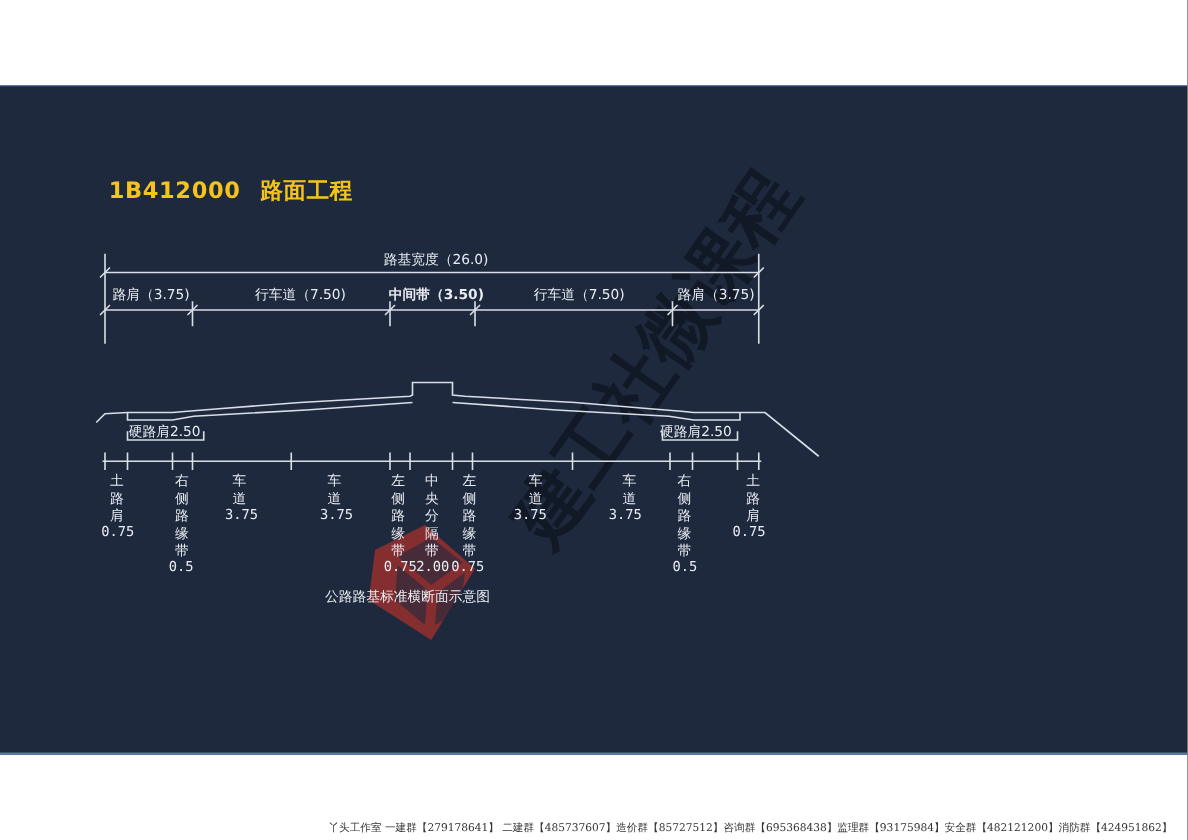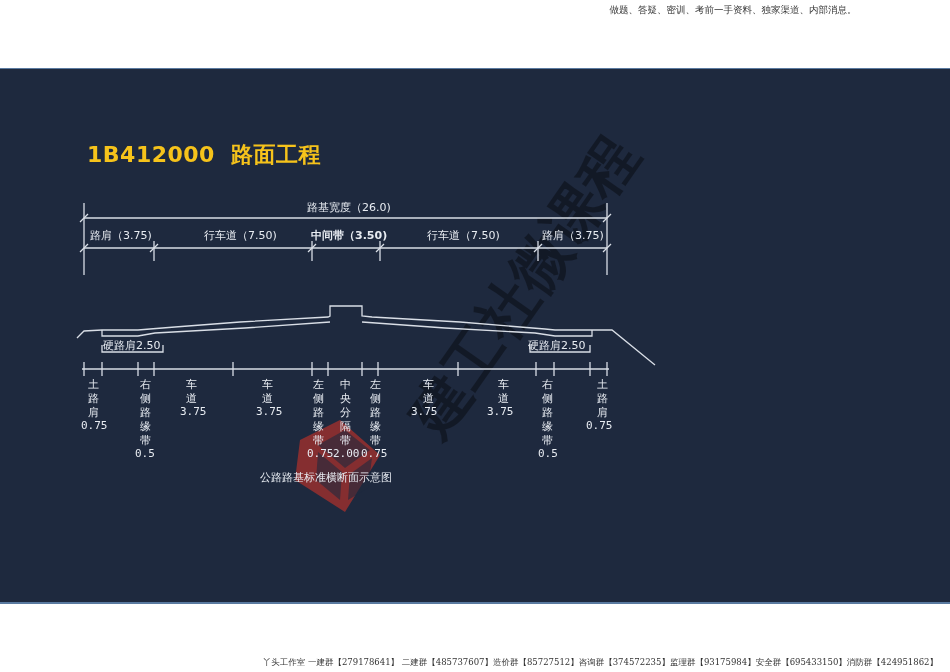--- a/index.html
+++ b/index.html
@@ -5,31 +5,30 @@
   html, body { margin:0; padding:0; }
   body { width:950px; height:672px; background:#ffffff; position:relative; overflow:hidden;
          font-family:"DejaVu Serif", serif; }
   .top-note { position:absolute; right:52px; top:3px; width:330px; text-align:center;
               font-size:9.5px; line-height:13px; color:#333; }
   .top-note div { white-space:nowrap; }
   .bottom-note { position:absolute; right:12px; top:657px; font-size:8.5px; color:#333; white-space:nowrap; }
   .panel { position:absolute; left:0; top:68px; width:950px; height:536px; background:#1e293e;
            border-top:1px solid #5a7aa0; border-bottom:2px solid #5a7aa0; box-sizing:border-box; }
   .title { position:absolute; left:87px; top:140px; font-family:"DejaVu Sans", sans-serif; font-weight:bold;
-           font-size:22px; color:#f6c31b; letter-spacing:0.5px; white-space:nowrap; }
+           font-size:18px; color:#f6c31b; letter-spacing:0.5px; white-space:nowrap; }
   .title .gap { display:inline-block; width:16px; }
   svg.diagram { position:absolute; left:0; top:0; }
   .lbl { fill:#e8ecf2; font-family:"DejaVu Sans Mono", monospace; font-size:11px; }
   .vlbl { fill:#e8ecf2; font-family:"DejaVu Sans", sans-serif; font-size:11px; }
 </style>
 </head>
 <body>
 
 <div class="top-note">
-  <div>做题、答疑、密训、考前一手资料、独家渠道、内部消息。</div>
 </div>
 
 <div class="panel"></div>
 
 <div class="title">
   <span>1B412000</span><span class="gap"></span><span>路面工程</span>
 </div>
 
 <svg class="diagram" width="950" height="672">
 
@@ -167,13 +166,13 @@
   <g>
     <text class="vlbl" x="597" y="388">土</text>
     <text class="vlbl" x="597" y="402">路</text>
     <text class="vlbl" x="597" y="416">肩</text>
     <text class="lbl" x="586" y="429">0.75</text>
   </g>
 
   <text class="vlbl" x="260" y="481" font-size="11.5">公路路基标准横断面示意图</text>
 </svg>
 
-<div class="bottom-note">丫头工作室  一建群【279178641】 二建群【485737607】造价群【85727512】咨询群【374572235】监理群【93175984】安全群【695433150】消防群【424951862】</div>
+<div class="bottom-note">丫头工作室  一建群【279178641】 二建群【485737607】造价群【85727512】咨询群【695368438】监理群【93175984】安全群【482121200】消防群【424951862】</div>
 
 </body></html>

